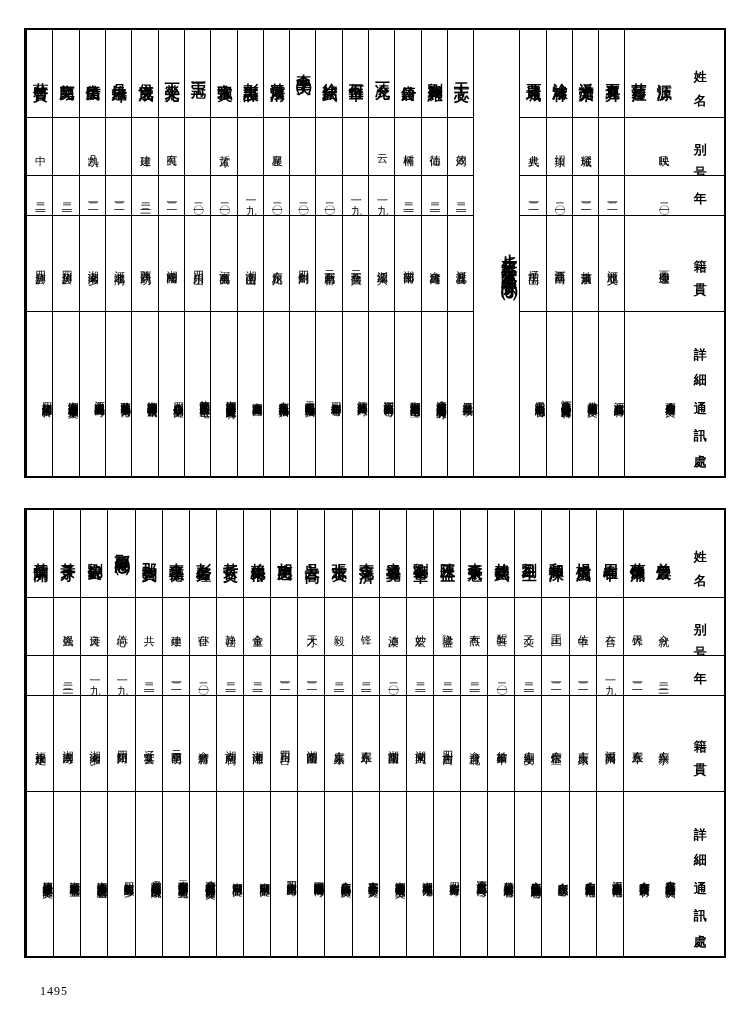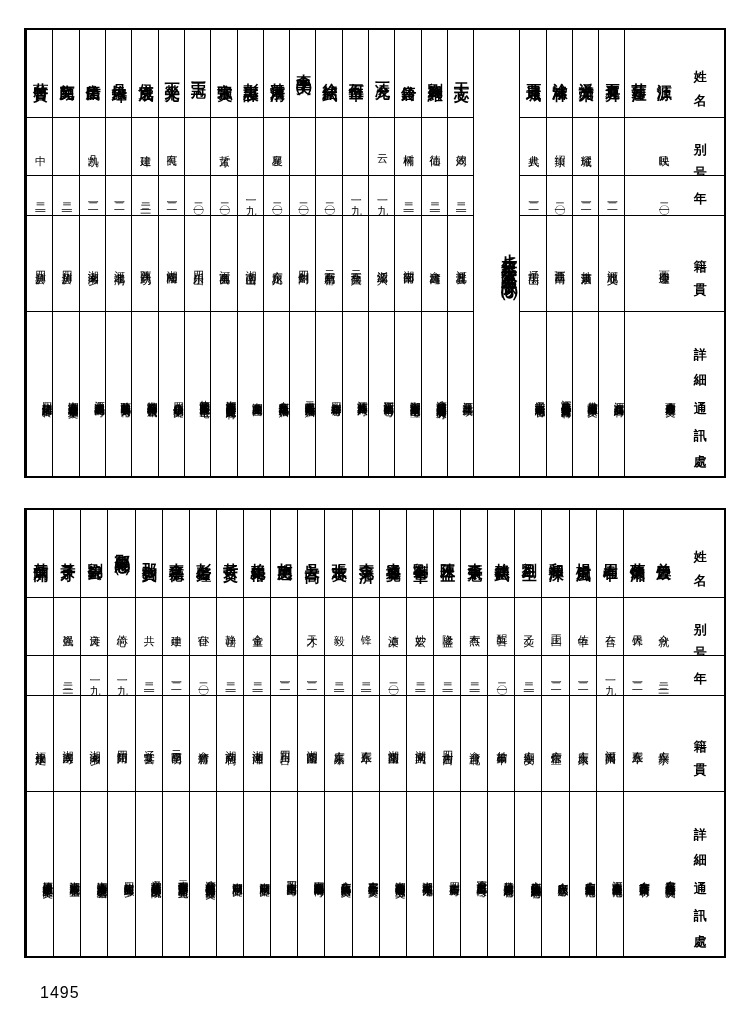--- a/index.html
+++ b/index.html
@@ -74,22 +74,22 @@
     font-size:16px;
     font-weight:700;
     letter-spacing:3px;
     padding-top:24px;
     border-bottom:none;
   }
 
   .pagenum{
     position:absolute;
     left:40px;top:984px;
-    font-size:16px;
-    font-family:Liberation Sans, sans-serif;
+    font-size:12px;
+    font-family:Liberation Serif, serif;
     letter-spacing:1px;
   }
 </style>
 </head>
 <body>
 
 <div class="page">
 
   <div class="table-block" id="block1">
 

